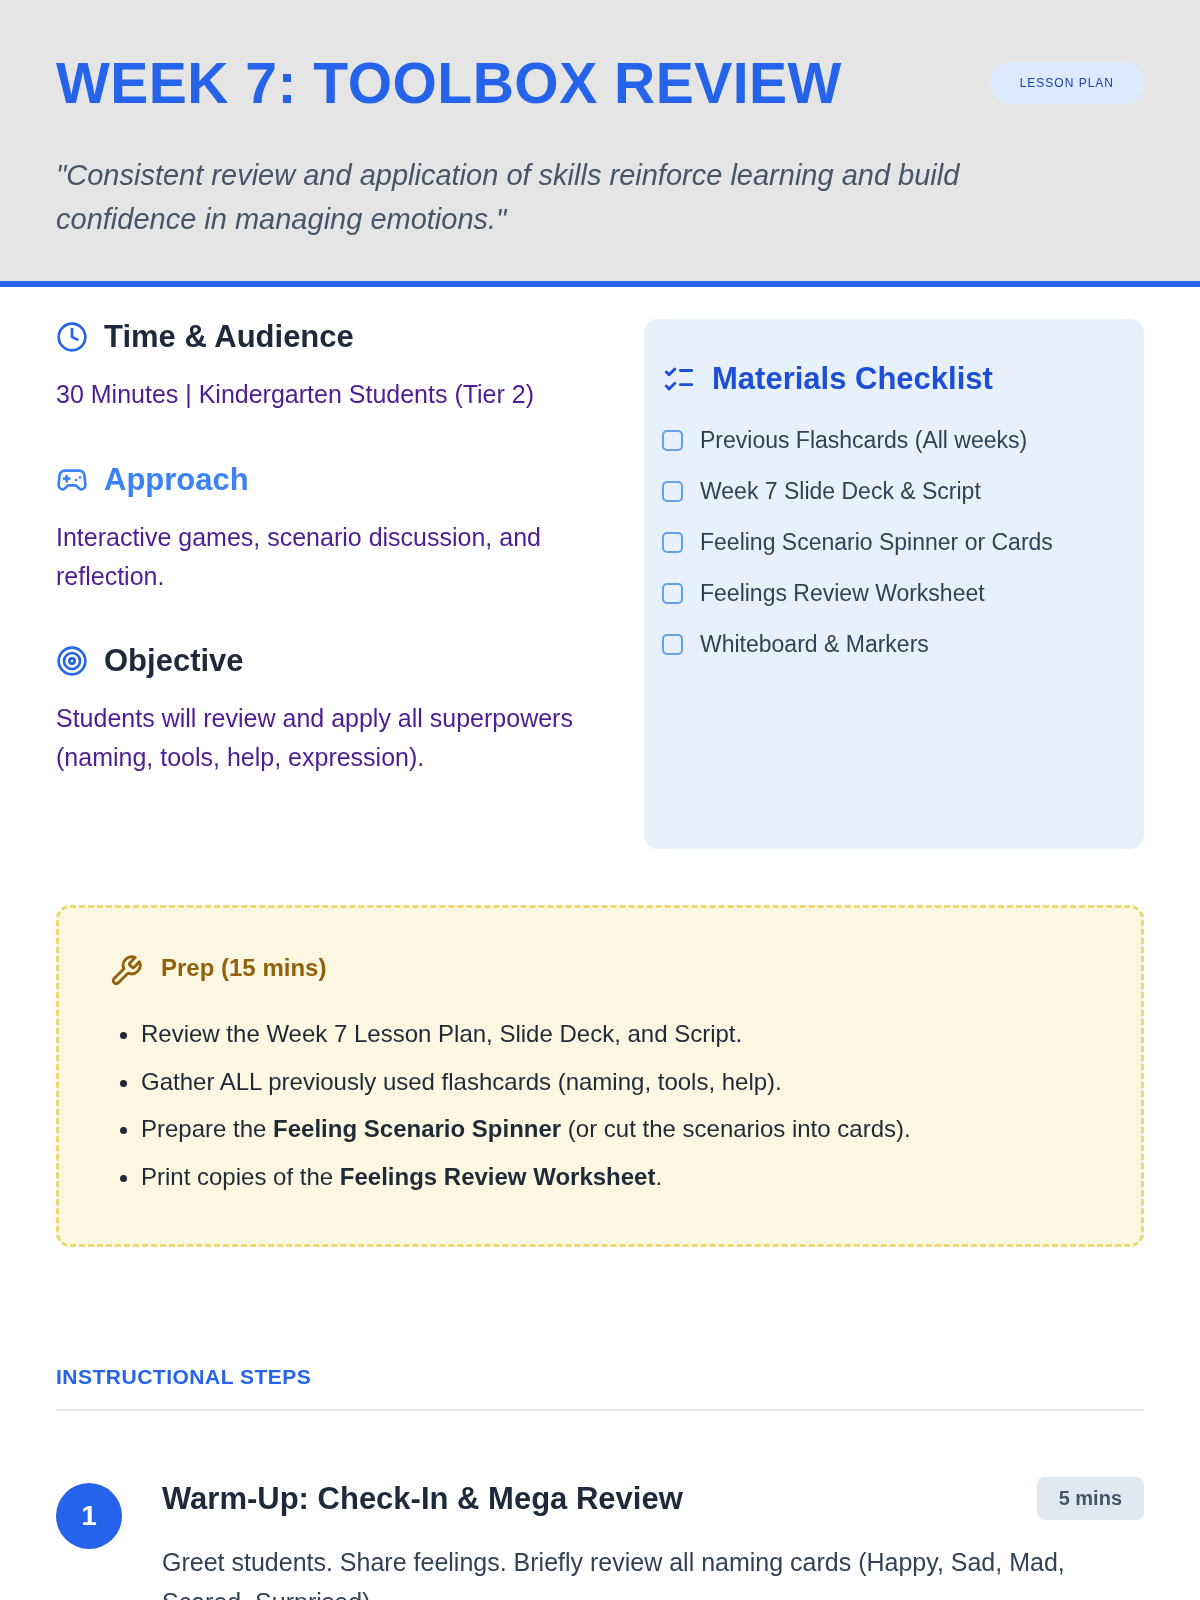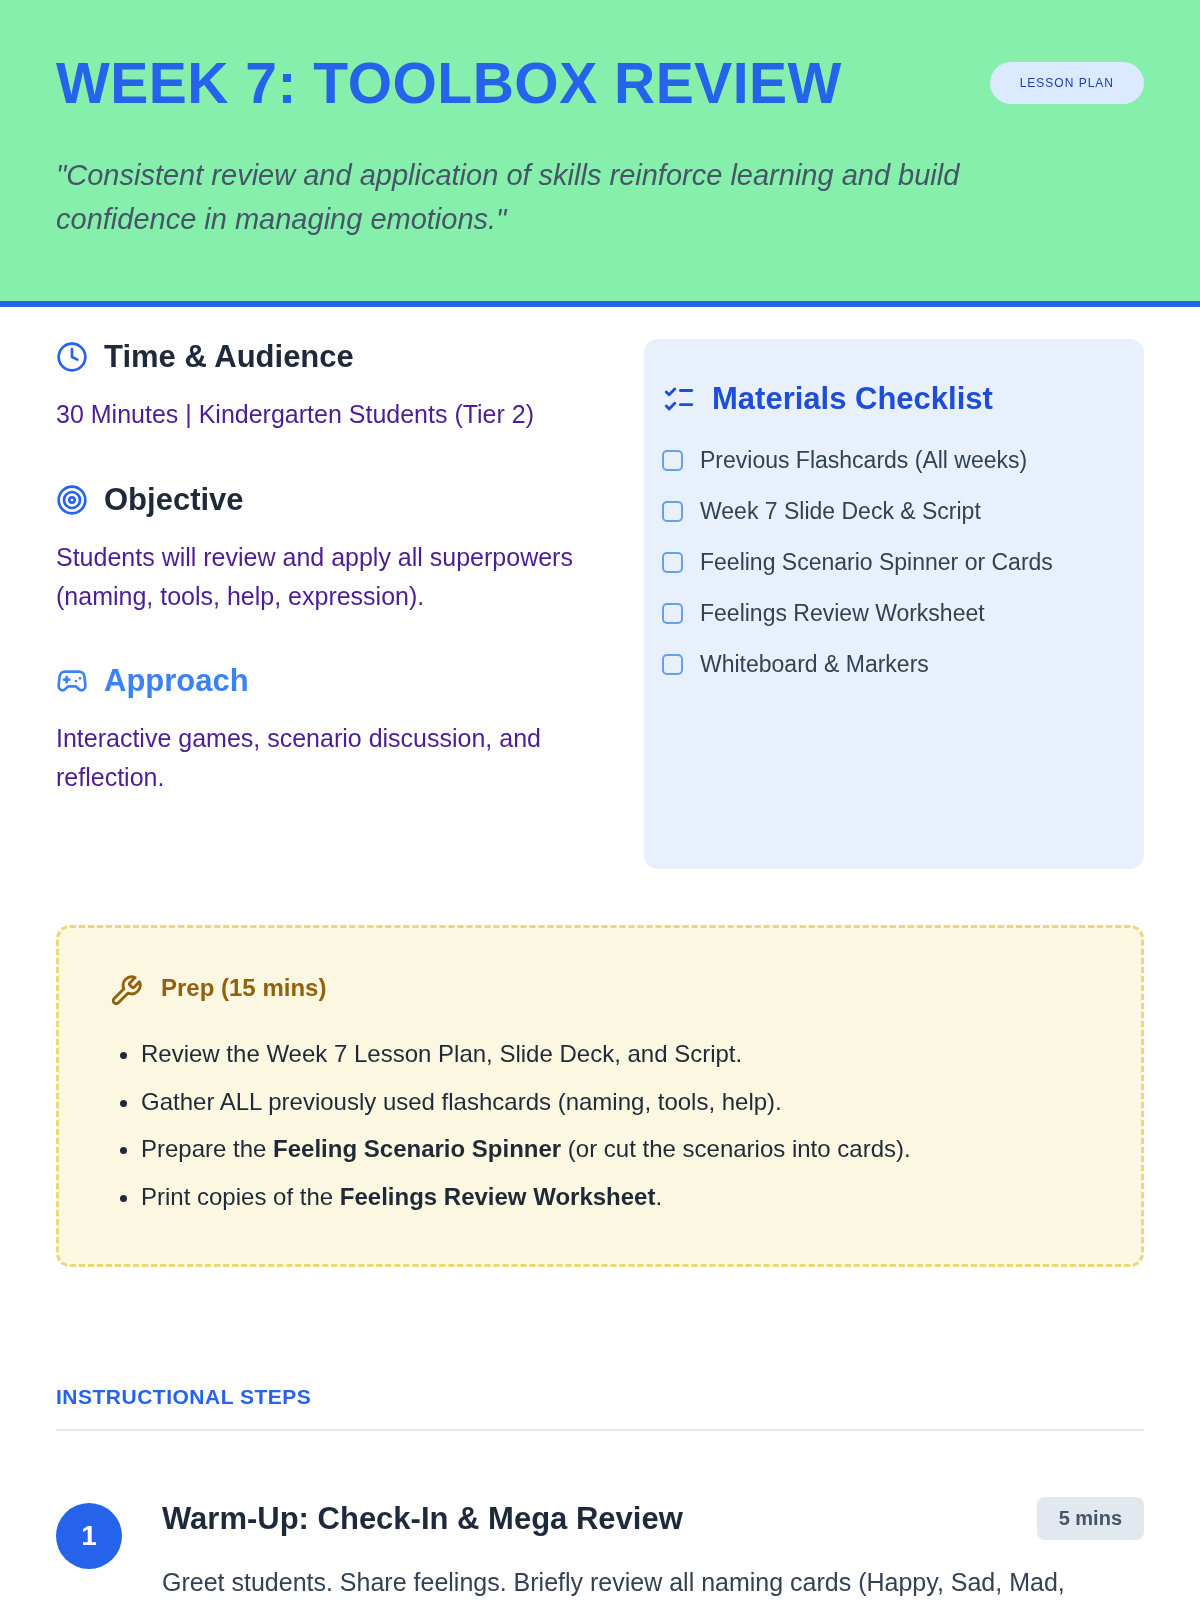--- a/index.html
+++ b/index.html
@@ -7,22 +7,22 @@
     width: 1200px; height: 1600px;
     overflow: hidden;
     background: #ffffff;
     font-family: "Liberation Sans", sans-serif;
     color: #334155;
   }
   .page { width: 1200px; height: 1600px; overflow: hidden; }
 
   
   .header {
-    background: #86efac;
-    padding: 50px 56px 60px 56px;
+    background: #e5e5e5;
+    padding: 50px 56px 40px 56px;
     border-bottom: 6px solid #2563eb;
   }
   .header-top {
     display: flex; align-items: center; justify-content: space-between;
   }
   .page-title {
     font-size: 57px; font-weight: 800; letter-spacing: 0.5px;
     color: #2563eb;
   }
   .badge {
@@ -169,50 +169,50 @@
           <div class="section-heading">
             <span class="icon">
               <svg width="32" height="32" viewBox="0 0 24 24" fill="none" stroke="#2563eb" stroke-width="2" stroke-linecap="round" stroke-linejoin="round">
                 <circle cx="12" cy="12" r="10"></circle>
                   <polyline points="12 6 12 12 16 14"></polyline>
               </svg>
             </span>
             <span>Time &amp; Audience</span>
           </div>
           <p class="section-body">30 Minutes | Kindergarten Students (Tier 2)</p>
-        </div>
-
-        <div class="section">
-          <div class="section-heading">
-            <span class="icon">
-              <svg width="32" height="32" viewBox="0 0 24 24" fill="none" stroke="#2563eb" stroke-width="2" stroke-linecap="round" stroke-linejoin="round">
-                <circle cx="12" cy="12" r="10"></circle>
-                  <circle cx="12" cy="12" r="6"></circle>
-                  <circle cx="12" cy="12" r="2"></circle>
-              </svg>
-            </span>
-            <span>Objective</span>
-          </div>
-          <p class="section-body">Students will review and apply all superpowers (naming, tools, help, expression).</p>
         </div>
 
         <div class="section">
           <div class="section-heading approach">
             <span class="icon">
               <svg width="32" height="32" viewBox="0 0 24 24" fill="none" stroke="#3b82f6" stroke-width="2" stroke-linecap="round" stroke-linejoin="round">
                 <line x1="6" y1="11" x2="10" y2="11"></line>
                   <line x1="8" y1="9" x2="8" y2="13"></line>
                 <line x1="15" y1="12" x2="15.01" y2="12"></line>
                   <line x1="18" y1="10" x2="18.01" y2="10"></line>
                 <path d="M17.32 5H6.68a4 4 0 0 0-3.978 3.59c-.006.052-.01.101-.017.152C2.604 9.416 2 14.456 2 16a3 3 0 0 0 3 3c1 0 1.5-.5 2-1l1.414-1.414A2 2 0 0 1 9.828 16h4.344a2 2 0 0 1 1.414.586L17 18c.5.5 1 1 2 1a3 3 0 0 0 3-3c0-1.545-.604-6.584-.685-7.258-.007-.05-.011-.1-.017-.151A4 4 0 0 0 17.32 5z"></path>
               </svg>
             </span>
             <span>Approach</span>
           </div>
           <p class="section-body">Interactive games, scenario discussion, and reflection.</p>
+        </div>
+
+        <div class="section">
+          <div class="section-heading">
+            <span class="icon">
+              <svg width="32" height="32" viewBox="0 0 24 24" fill="none" stroke="#2563eb" stroke-width="2" stroke-linecap="round" stroke-linejoin="round">
+                <circle cx="12" cy="12" r="10"></circle>
+                  <circle cx="12" cy="12" r="6"></circle>
+                  <circle cx="12" cy="12" r="2"></circle>
+              </svg>
+            </span>
+            <span>Objective</span>
+          </div>
+          <p class="section-body">Students will review and apply all superpowers (naming, tools, help, expression).</p>
         </div>
 
       </div>
 
       <aside class="materials-card">
         <div class="materials-heading">
           <span class="icon">
             <svg width="34" height="34" viewBox="0 0 24 24" fill="none" stroke="#1d4ed8" stroke-width="2" stroke-linecap="round" stroke-linejoin="round">
               <path d="m3 7 2 2 4-4"></path>
                 <path d="M13 6h8"></path>

